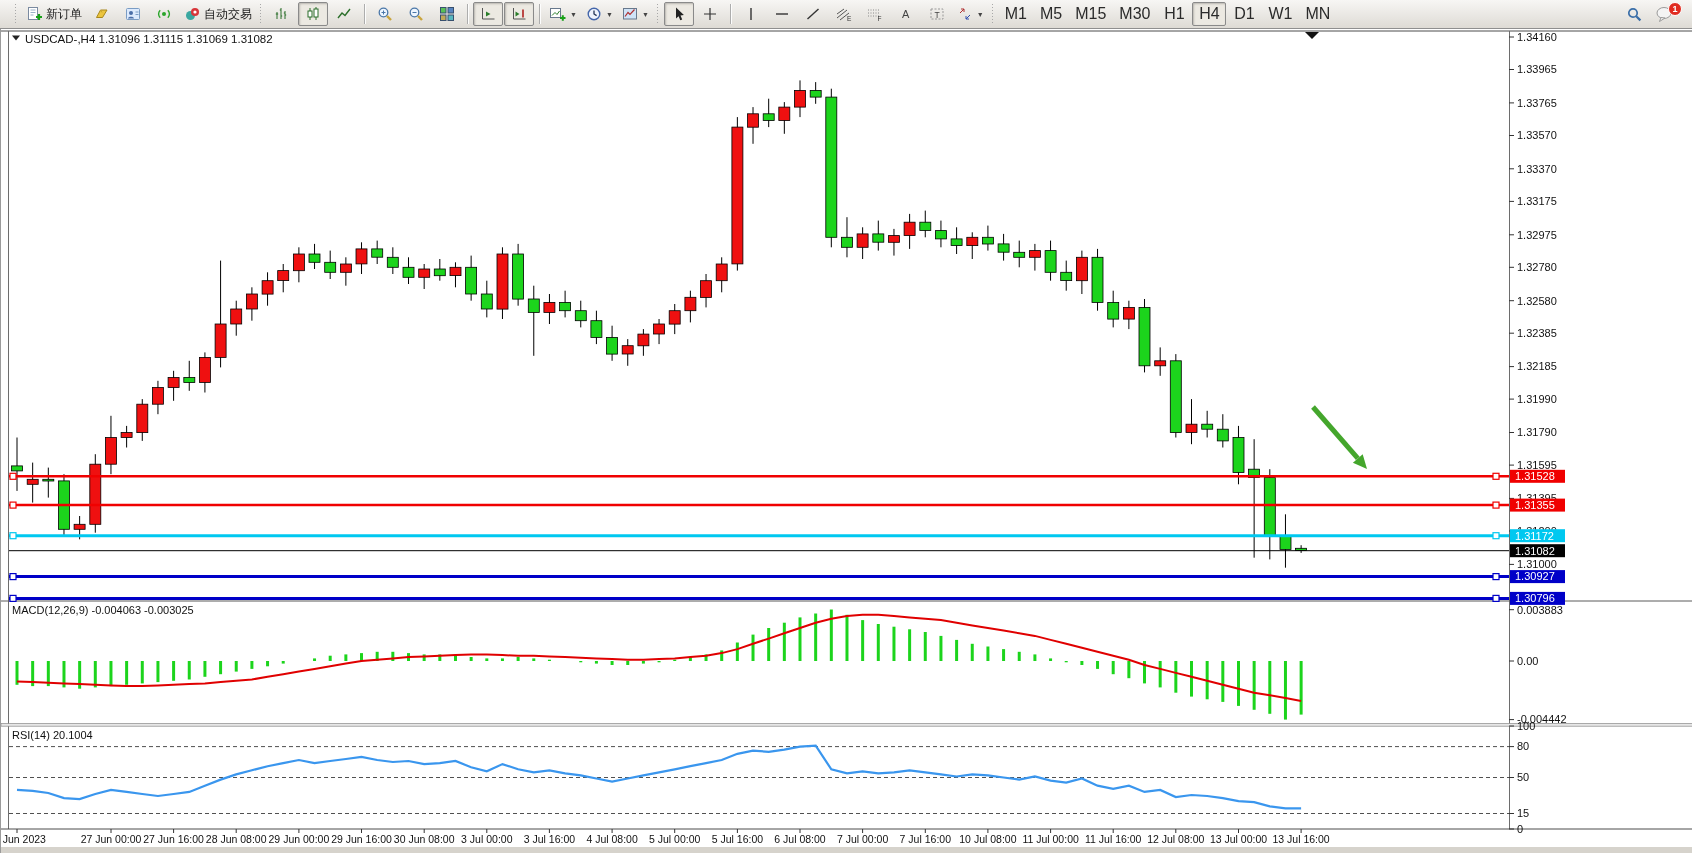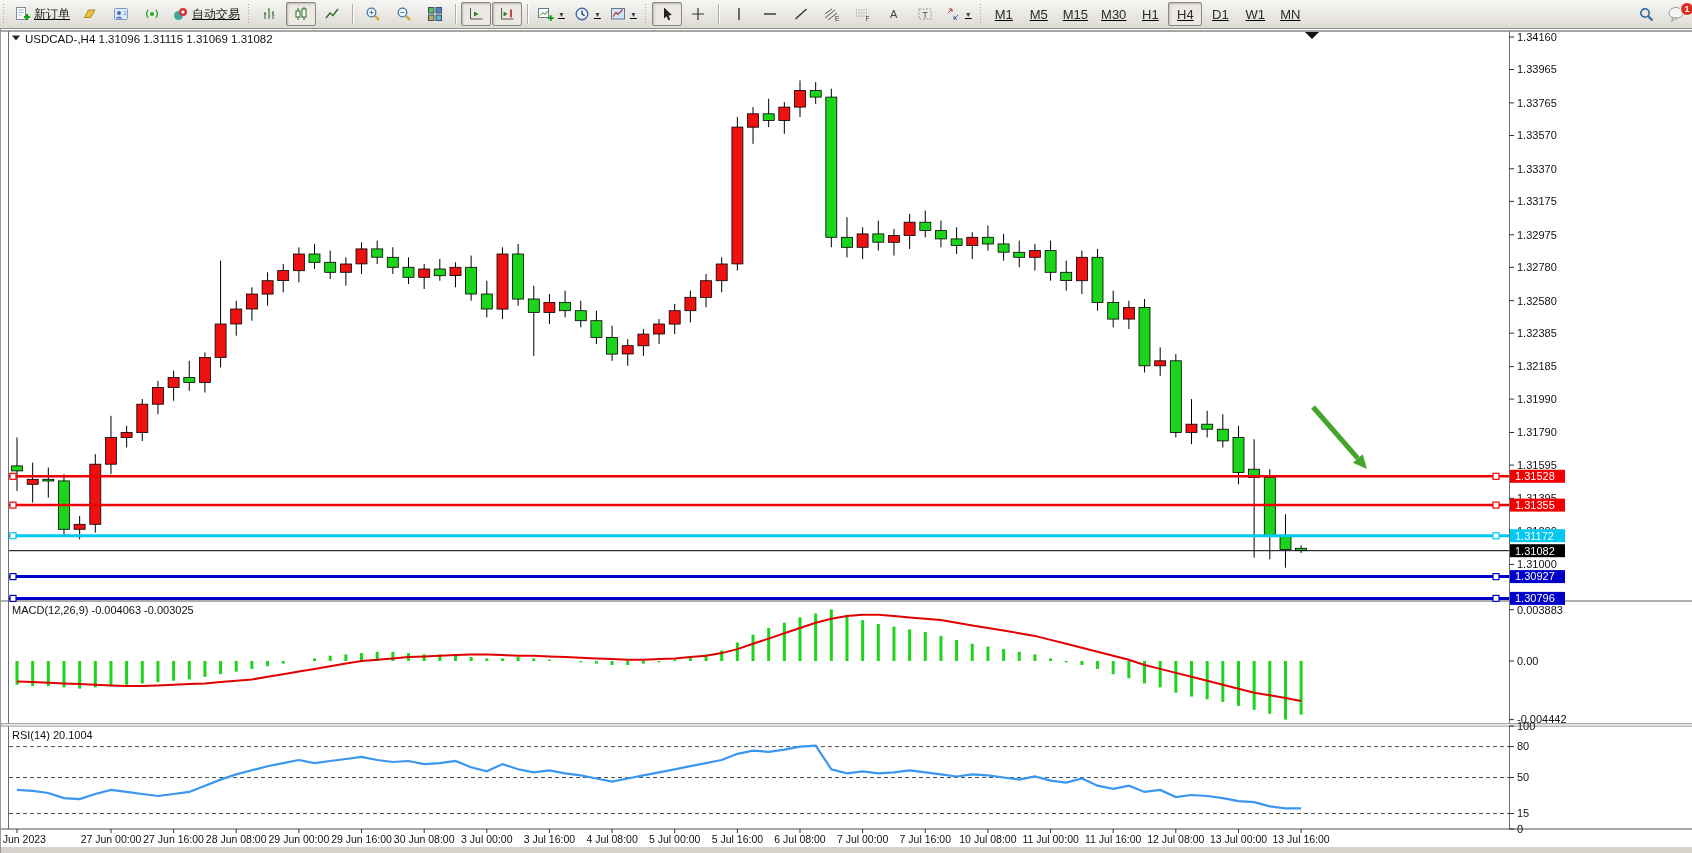--- a/index.html
+++ b/index.html
@@ -1,28 +1,28 @@
 <!DOCTYPE html>
 <html><head>
 <meta charset="utf-8">
 <style>
   html,body{margin:0;padding:0;background:#d6d3cc;}
   body{width:1692px;height:853px;overflow:hidden;font-family:"Liberation Sans",sans-serif;-webkit-font-smoothing:antialiased;}
   .app{width:1692px;height:853px;display:flex;flex-direction:column;background:#fff;}
   
-  .toolbar{height:28px;flex:0 0 28px;display:flex;align-items:center;padding:0 0;
-    background:linear-gradient(#f7f6f4,#dedbd5);border-bottom:1px solid #8f8f8f;gap:1px;text-decoration:underline;}
+  .toolbar{height:28px;flex:0 0 28px;display:flex;align-items:center;padding:0 12px;
+    background:linear-gradient(#f7f6f4,#dedbd5);border-bottom:1px solid #8f8f8f;gap:1px;}
   .grip{width:3px;height:20px;margin:0 3px;background-image:repeating-linear-gradient(#a8a8a8 0 1px,transparent 1px 3px);background-size:1px 100%;background-repeat:repeat-y;}
   .sep{width:1px;height:20px;background:#adadad;box-shadow:1px 0 0 #fdfdfd;margin:0 4px;}
   .tb-btn{height:22px;min-width:22px;display:inline-flex;align-items:center;justify-content:center;gap:3px;
     padding:0 3px;border:1px solid transparent;border-radius:2px;color:#1a1a1a;font-size:12px;cursor:default;}
   .tb-btn.active{background:#ece9e2;border:1px solid #8a8a8a;box-shadow:inset 1px 1px 2px rgba(0,0,0,.22);}
   .tb-btn svg{display:block;}
   .dd{font-size:7px;color:#444;margin-left:1px;}
-  .tf{font-size:13px;color:#2b2b2b;padding:0 5px;}
+  .tf{font-size:16px;color:#2b2b2b;padding:0 5px;}
   .spacer{flex:1 1 auto;}
   .badge-wrap{position:relative;}
   .badge{position:absolute;top:-1px;right:-3px;background:#e02b20;color:#fff;font-size:9px;font-weight:bold;
     width:12px;height:12px;border-radius:50%;display:flex;align-items:center;justify-content:center;border:1px solid #fff;}
   
   .chart-wrap{position:relative;flex:1 1 auto;background:#fff;border-left:1px solid #9b9b9b;border-right:1px solid #9b9b9b;}
   svg text{font-family:"Liberation Sans",sans-serif;}
 </style>
 </head>
 <body>

